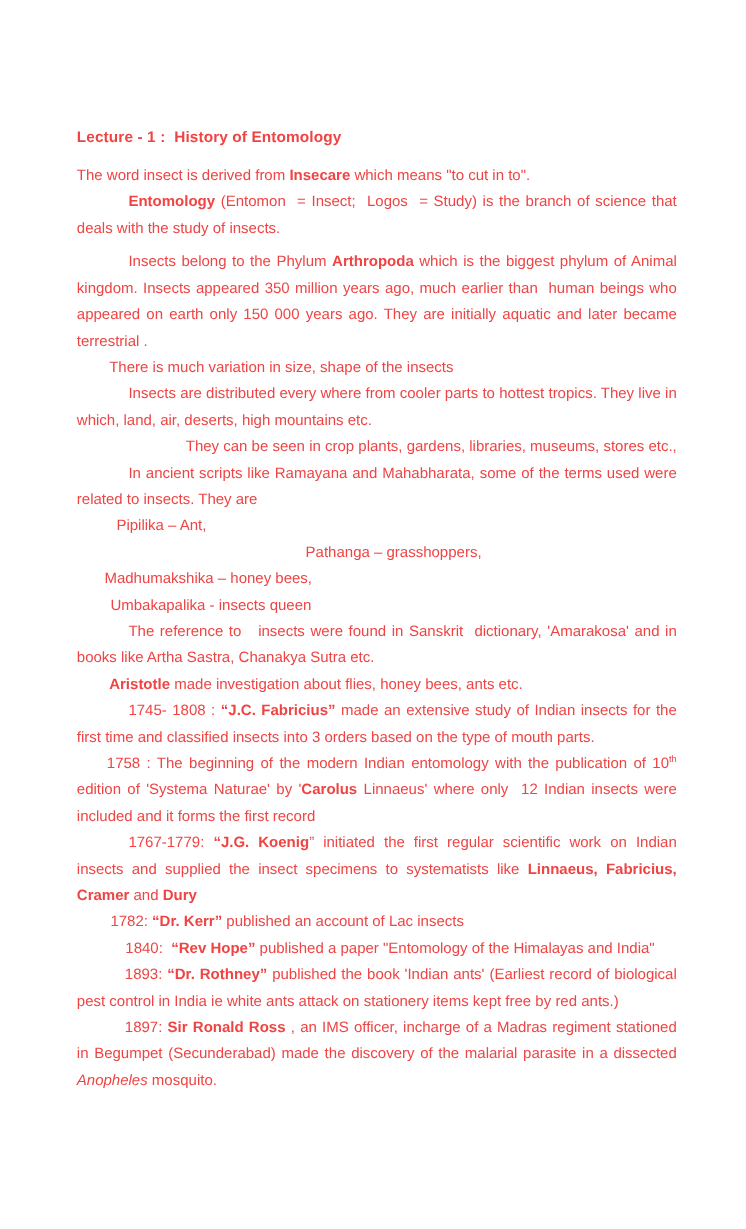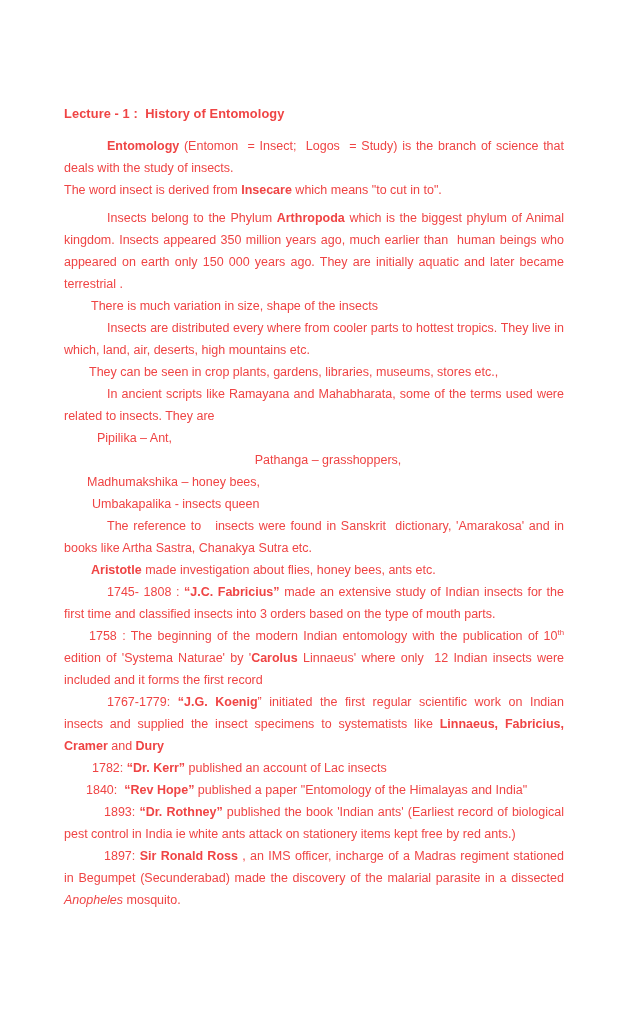--- a/index.html
+++ b/index.html
@@ -46,34 +46,34 @@
     line-height: 0;
   }
 </style>
 </head>
 <body>
 
 <div class="page">
   <div class="doc">
     <p class="title">Lecture - 1 : &nbsp;History of Entomology</p>
 
-  <p class="para" style="text-indent: 43px; text-align: justify;"><b>Entomology</b><span> (Entomon &nbsp;= Insect; &nbsp;Logos &nbsp;= Study) is the branch of science that deals with the study of insects.</span></p>
-      <p class="para" style="text-indent: 0px; text-align: left;"><span>The word insect is derived from </span><b>Insecare</b><span> which means "to cut in to".</span></p>
+  <p class="para" style="text-indent: 0px; text-align: left;"><span>The word insect is derived from </span><b>Insecare</b><span> which means "to cut in to".</span></p>
+      <p class="para" style="text-indent: 43px; text-align: justify;"><b>Entomology</b><span> (Entomon &nbsp;= Insect; &nbsp;Logos &nbsp;= Study) is the branch of science that deals with the study of insects.</span></p>
       <p class="para" style="text-indent: 43px; text-align: justify; margin-top: 6px;"><span>Insects belong to the Phylum </span><b>Arthropoda</b><span> which is the biggest phylum of Animal kingdom. Insects appeared 350 million years ago, much earlier than &nbsp;human beings who appeared on earth only 150 000 years ago. They are initially aquatic and later became terrestrial .</span></p>
       <p class="para" style="text-indent: 27px; text-align: left;"><span>There is much variation in size, shape of the insects</span></p>
       <p class="para" style="text-indent: 43px; text-align: justify;"><span>Insects are distributed every where from cooler parts to hottest tropics. They live in which, land, air, deserts, high mountains etc.</span></p>
-      <p class="para" style="text-indent: 25px; text-align: left;"><span>They can be seen in crop plants, gardens, libraries, museums, stores etc.,</span></p>
+      <p class="para" style="text-indent: 25px; text-align: right;"><span>They can be seen in crop plants, gardens, libraries, museums, stores etc.,</span></p>
       <p class="para" style="text-indent: 43px; text-align: justify;"><span>In ancient scripts like Ramayana and Mahabharata, some of the terms used were related to insects. They are</span></p>
       <p class="para" style="text-indent: 33px; text-align: left;"><span>Pipilika – Ant,</span></p>
       <p class="para" style="text-indent: 28px; text-align: center;"><span>Pathanga – grasshoppers,</span></p>
       <p class="para" style="text-indent: 23px; text-align: left;"><span>Madhumakshika – honey bees,</span></p>
       <p class="para" style="text-indent: 28px; text-align: left;"><span>Umbakapalika - insects queen</span></p>
       <p class="para" style="text-indent: 43px; text-align: justify;"><span>The reference to &nbsp; insects were found in Sanskrit &nbsp;dictionary, 'Amarakosa' and in books like Artha Sastra, Chanakya Sutra etc.</span></p>
       <p class="para" style="text-indent: 27px; text-align: left;"><b>Aristotle</b><span> made investigation about flies, honey bees, ants etc.</span></p>
       <p class="para" style="text-indent: 43px; text-align: justify;"><span>1745- 1808 : </span><b>“J.C. Fabricius”</b><span> made an extensive study of Indian insects for the first time and classified insects into 3 orders based on the type of mouth parts.</span></p>
       <p class="para" style="text-indent: 25px; text-align: justify;"><span>1758 : The beginning of the modern Indian entomology with the publication of 10</span><sup>th</sup><span> edition of 'Systema Naturae' by '</span><b>Carolus</b><span> Linnaeus' where only &nbsp;12 Indian insects were included and it forms the first record</span></p>
       <p class="para" style="text-indent: 43px; text-align: justify;"><span>1767-1779: </span><b>“J.G. Koenig</b><span>” initiated the first regular scientific work on Indian insects and supplied the insect specimens to systematists like </span><b>Linnaeus, Fabricius, Cramer</b><span> and </span><b>Dury</b></p>
       <p class="para" style="text-indent: 28px; text-align: left;"><span>1782: </span><b>“Dr. Kerr”</b><span> published an account of Lac insects</span></p>
-      <p class="para" style="text-indent: 22px; text-align: left;"><span>1840: &nbsp;</span><b>“Rev Hope”</b><span> published a paper "Entomology of the Himalayas and India"</span></p>
+      <p class="para" style="text-indent: 22px; text-align: center;"><span>1840: &nbsp;</span><b>“Rev Hope”</b><span> published a paper "Entomology of the Himalayas and India"</span></p>
       <p class="para" style="text-indent: 40px; text-align: justify;"><span>1893: </span><b>“Dr. Rothney”</b><span> published the book 'Indian ants' (Earliest record of biological pest control in India ie white ants attack on stationery items kept free by red ants.)</span></p>
       <p class="para" style="text-indent: 40px; text-align: justify;"><span>1897: </span><b>Sir Ronald Ross</b><span> , an IMS officer, incharge of a Madras regiment stationed in Begumpet (Secunderabad) made the discovery of the malarial parasite in a dissected </span><i>Anopheles</i><span> mosquito.</span></p>
     </div>
 </div>
 
 </body></html>

